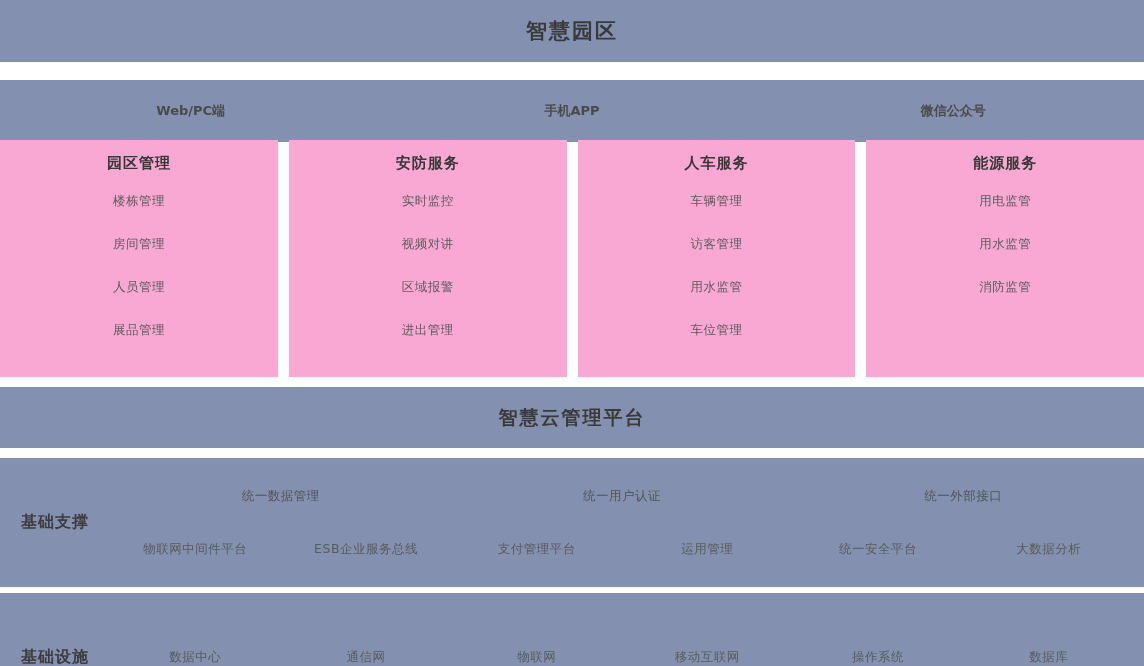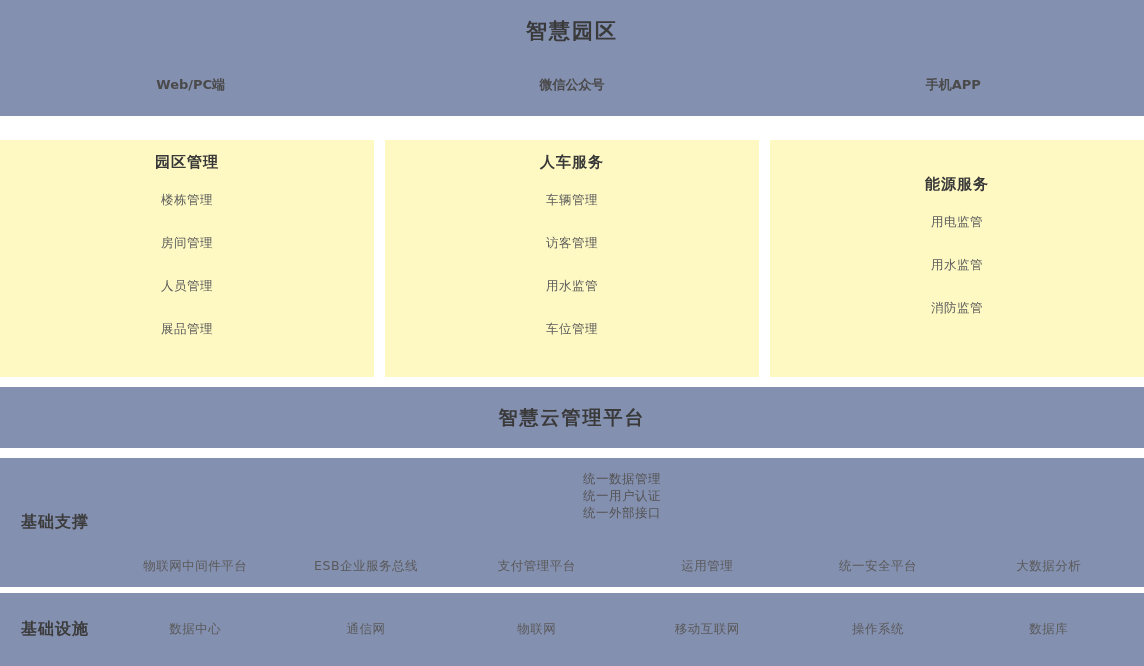--- a/index.html
+++ b/index.html
@@ -34,21 +34,21 @@
   }
   #row-title .title-text {
     font-size: 21px;
     font-weight: bold;
     color: #3a3a3a;
     letter-spacing: 2px;
   }
 
   
   #row-channels {
-    top: 54px;
+    top: 80px;
     height: 62px;
     display: flex;
     align-items: center;
     justify-content: space-between;
   }
   #row-channels .channel {
     flex: 1 1 0;
     text-align: center;
     font-size: 13px;
     font-weight: bold;
@@ -60,27 +60,27 @@
     position: absolute;
     top: 140px;
     left: 0;
     width: 1144px;
     height: 237px;
     display: flex;
     gap: 11px;
     box-sizing: border-box;
   }
   .card {
-    background: #fef9c3;
+    background: #f9a8d4;
     flex: 1 1 0;
     display: flex;
     flex-direction: column;
     align-items: center;
+    padding-top: 14px;
     box-sizing: border-box;
-    justify-content: center;
   }
   .card-title {
     font-size: 15px;
     font-weight: bold;
     color: #383838;
     letter-spacing: 1px;
     margin-bottom: 20px;
   }
   .card-item {
     font-size: 12.5px;
@@ -128,39 +128,38 @@
     flex-direction: column;
     justify-content: center;
     padding-right: 10px;
   }
   .support-row {
     display: flex;
     width: 100%;
   }
   .support-row.top {
     margin-bottom: 36px;
-    flex-direction: column;
   }
   .support-cell {
     flex: 1 1 0;
     text-align: center;
     font-size: 12.5px;
     color: #5a5a5a;
     letter-spacing: 0.5px;
   }
   .support-row.top .support-cell {
     color: #545454;
   }
 
   
   #row-infra {
     top: 593px;
     height: 73px;
     display: flex;
-    align-items: center;
+    align-items: flex-end;
     justify-content: flex-start;
   }
   .infra-body {
     flex: 1 1 auto;
     display: flex;
     align-items: center;
     padding-right: 10px;
   }
   .infra-cell {
     flex: 1 1 0;
@@ -172,35 +171,42 @@
 </style>
 </head>
 <body>
 
 <div class="band" id="row-title">
   <span class="title-text">智慧园区</span>
 </div>
 
 <div class="band" id="row-channels">
   <div class="channel">Web/PC端</div>
+  <div class="channel">手机APP</div>
   <div class="channel">微信公众号</div>
-  <div class="channel">手机APP</div>
 </div>
 
 <div id="row-cards">
 
   <div class="card">
     <div class="card-title">园区管理</div>
     <div class="card-item">楼栋管理</div>
     <div class="card-item">房间管理</div>
     <div class="card-item">人员管理</div>
     <div class="card-item">展品管理</div>
   </div>
 
 
+  <div class="card">
+    <div class="card-title">安防服务</div>
+    <div class="card-item">实时监控</div>
+    <div class="card-item">视频对讲</div>
+    <div class="card-item">区域报警</div>
+    <div class="card-item">进出管理</div>
+  </div>
 
   <div class="card">
     <div class="card-title">人车服务</div>
     <div class="card-item">车辆管理</div>
     <div class="card-item">访客管理</div>
     <div class="card-item">用水监管</div>
     <div class="card-item">车位管理</div>
   </div>
 
   <div class="card">

